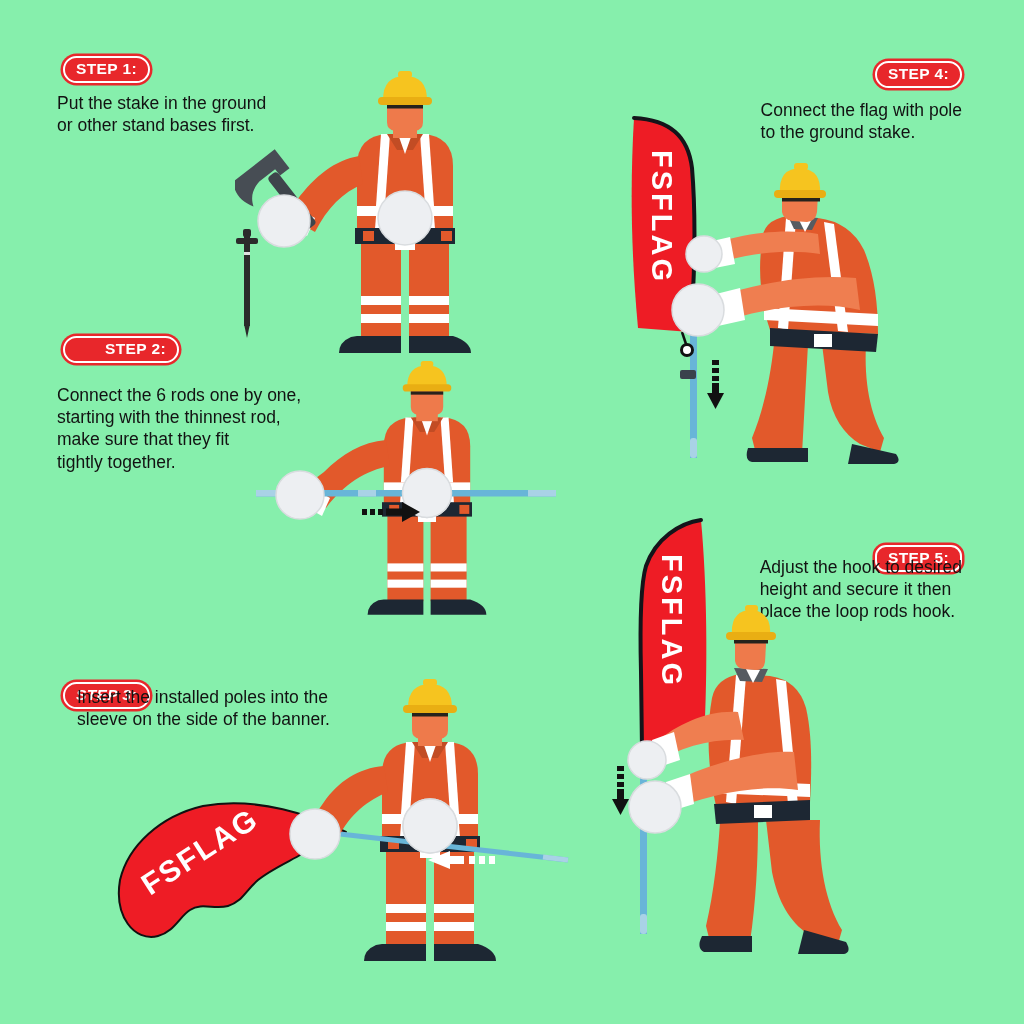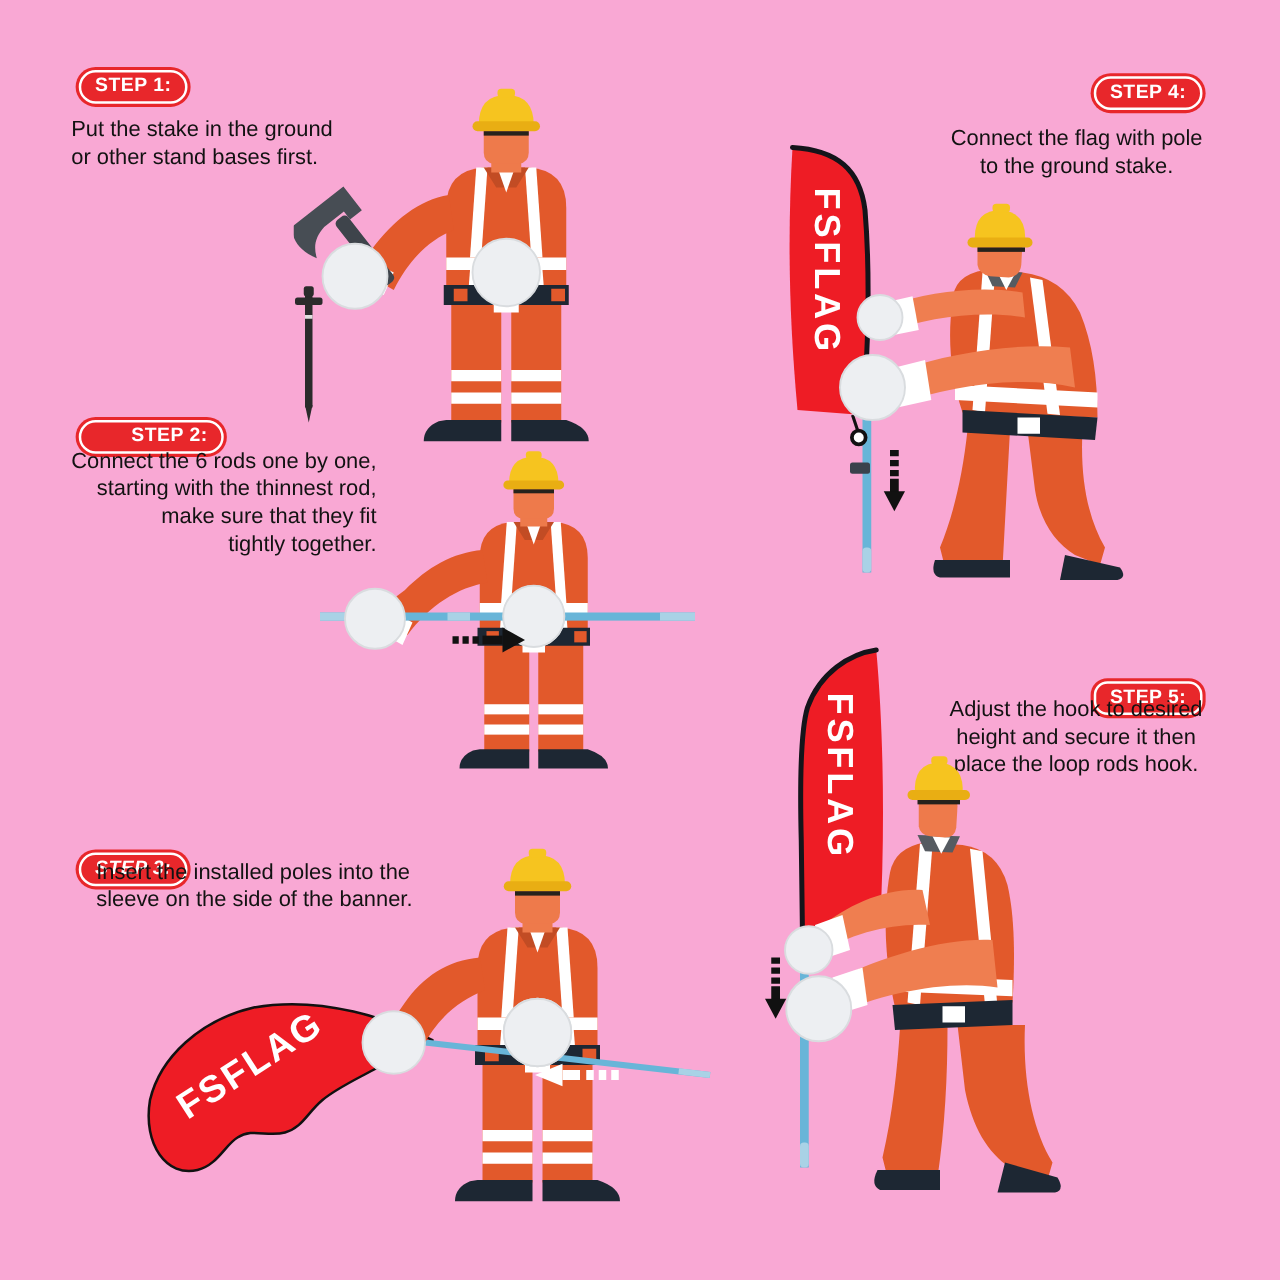--- a/index.html
+++ b/index.html
@@ -1,28 +1,28 @@
 <!DOCTYPE html>
 <html><head>
 <meta charset="utf-8">
 <style>
   html,body{margin:0;padding:0;background:#fff;}
-  .canvas{position:relative;width:1024px;height:1024px;background:#f9a8d4;
+  .canvas{position:relative;width:1024px;height:1024px;background:#86efac;
           font-family:"Liberation Sans",sans-serif;overflow:hidden;}
   .badge{position:absolute;background:#e8272b;color:#fff;font-size:15.5px;font-weight:bold;
          padding:3px 11px 4px;border-radius:15px;border:2px solid #fff;
          box-shadow:0 0 0 2.5px #e8272b;letter-spacing:.4px;line-height:1;display:inline-block;}
   .instr{position:absolute;margin:0;font-size:17.5px;line-height:1.27;color:#121212;
          white-space:pre-line;font-weight:400;}
-  .right{text-align:center;}
+  .right{text-align:left;}
   svg.illus{position:absolute;display:block;}
   svg text{font-family:"Liberation Sans",sans-serif;font-weight:bold;}
   
   #b1{left:63px;top:56px;}  #t1{left:57px;top:92px;}
-  #b2{left:63px;top:336px;padding-left:40px;} #t2{left:57px;top:357px;text-align:right;}
+  #b2{left:63px;top:336px;padding-left:40px;} #t2{left:57px;top:384px;}
   #b3{left:63px;top:682px;font-style:italic;} #t3{left:57px;top:686px;margin-left:20px;}
   #b4{right:62px;top:61px;} #t4{right:62px;top:99px;}
   #b5{right:62px;top:545px;border-radius:11px;}#t5{right:62px;top:556px;}
   #il1{left:235px;top:66px;}
   #il2{left:250px;top:352px;}
   #il3{left:88px;top:664px;}
   #il4{left:612px;top:82px;}
   #il5{left:598px;top:502px;}
 </style>
 </head>

